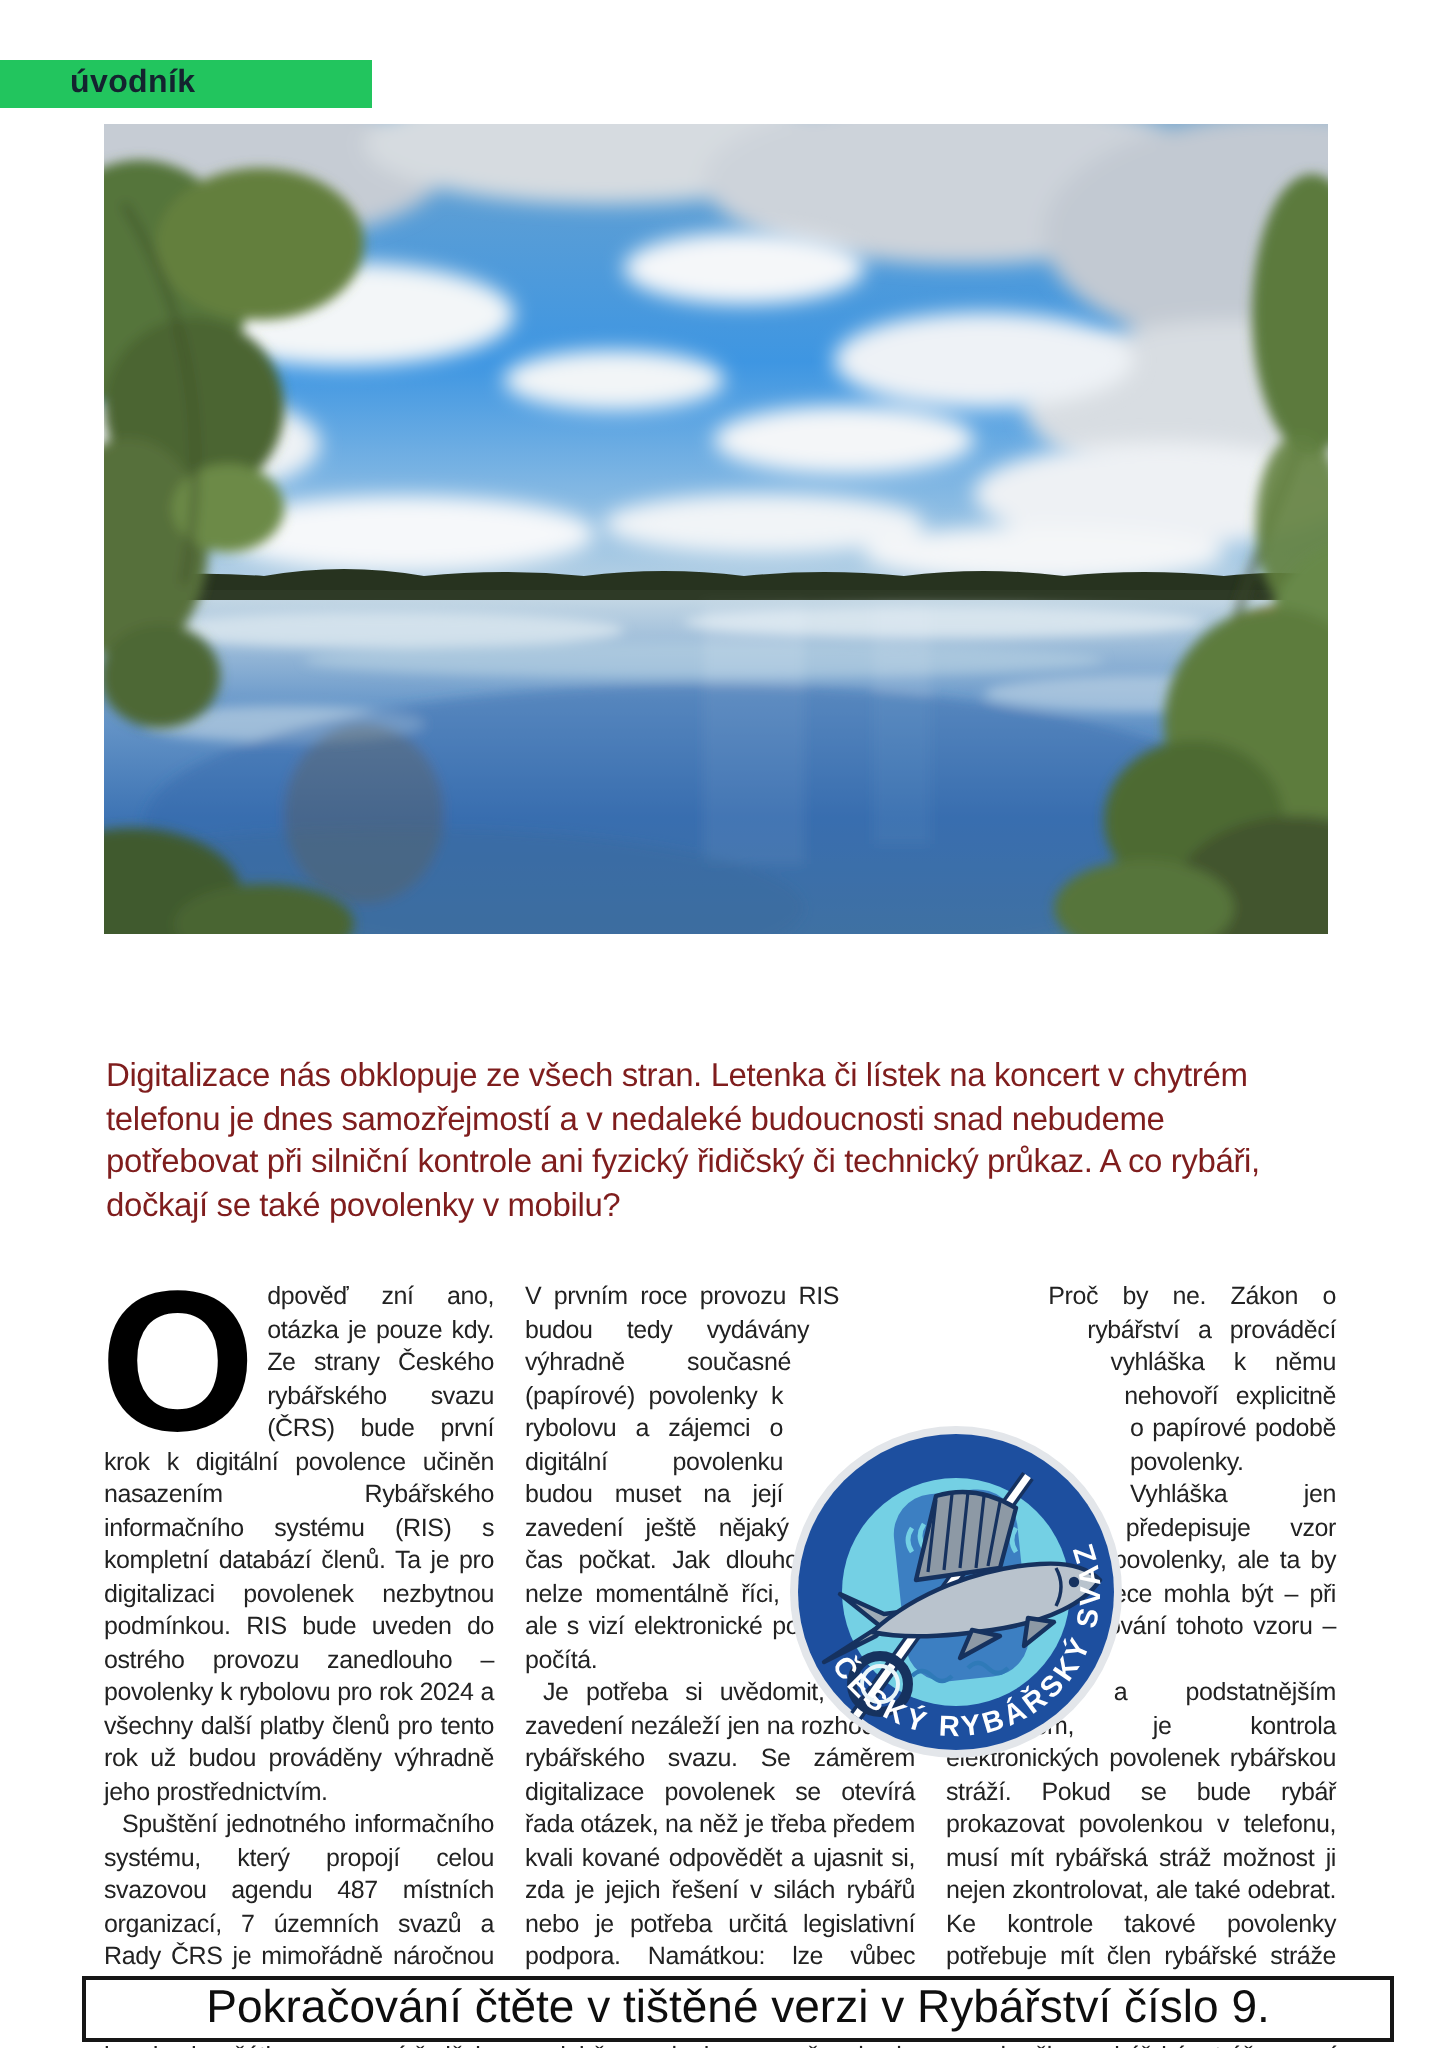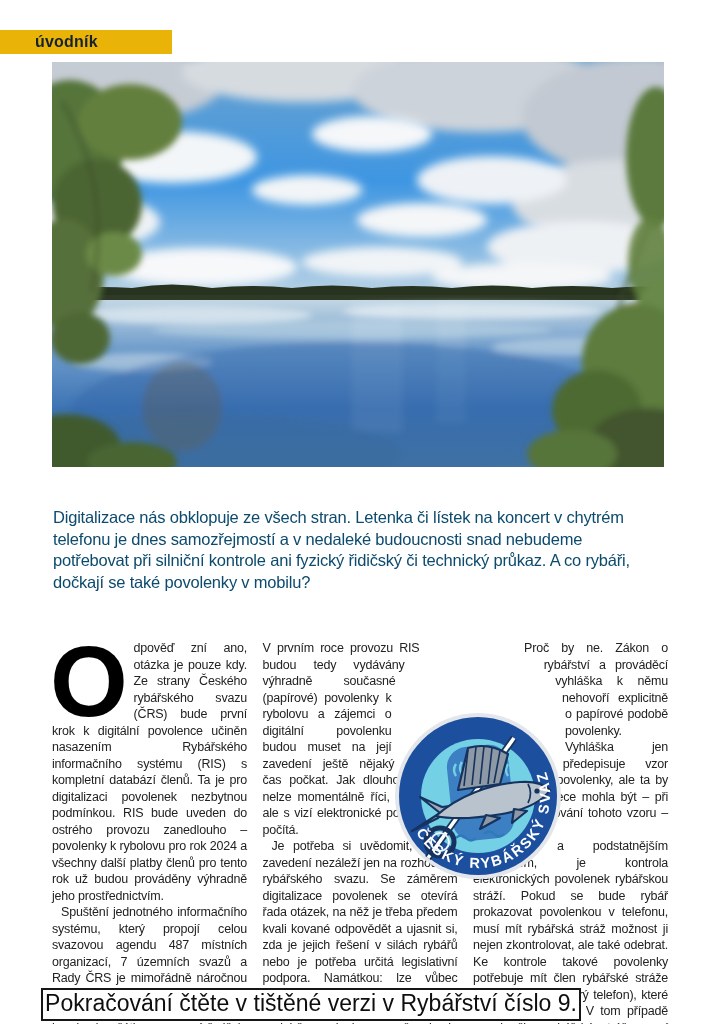--- a/index.html
+++ b/index.html
@@ -3,44 +3,44 @@
 <meta charset="utf-8">
 <style>
   html,body { margin:0; padding:0; background:#ffffff; }
   .page {
     position:relative; width:724px; height:1024px; background:#ffffff;
     font-family:"Liberation Sans", sans-serif; overflow:hidden;
   }
 
   
   .section-tab {
-    position:absolute; left:0; top:30px; width:172px; height:24px;
-    background:#eab308;
+    position:absolute; left:0; top:30px; width:186px; height:24px;
+    background:#22c55e;
   }
   .section-tab span {
     display:block; padding-left:35px; font-size:16px; font-weight:bold;
     color:#14232f; line-height:24px; letter-spacing:0.2px;
   }
 
   
   .photo { position:absolute; left:52px; top:62px; width:612px; height:405px; }
   .photo svg { display:block; width:100%; height:100%; }
 
   .photo-title {
     position:absolute; left:70px; top:393px; font-size:45px; color:#ffffff;
     letter-spacing:0.4px; white-space:nowrap;
   }
   .subtitle {
     position:absolute; left:72px; top:463px; font-size:40px; color:#141414;
     letter-spacing:0.2px; white-space:nowrap;
   }
 
   .lead {
-    position:absolute; left:53px; top:507px; width:580px;
-    font-size:16.5px; line-height:21.5px; color:#0c4a6e; letter-spacing:-0.2px;
+    position:absolute; left:53px; top:528px; width:580px;
+    font-size:16.5px; line-height:21.5px; color:#7f1d1d; letter-spacing:-0.2px;
   }
   .byline {
     position:absolute; left:53px; top:606px; font-size:12.5px; color:#3a3a3a;
   }
   .byline .b2 { margin-left:8px; }
 
   
   .columns {
     position:absolute; left:52px; top:640px; width:616px;
     display:flex; justify-content:space-between;
@@ -65,21 +65,21 @@
     float:left; width:92px; height:176px; margin-top:64px;
     shape-outside: circle(86px at 4px 92px); shape-margin:3px;
   }
 
   
   .badge { position:absolute; left:394px; top:712px; width:168px; height:168px; }
   .badge svg { display:block; width:100%; height:100%; }
 
   
   .footer-banner {
-    position:absolute; left:41px; top:988px; width:540px; height:33px;
+    position:absolute; left:41px; top:988px; width:656px; height:33px;
     box-sizing:border-box; border:2.5px solid #161616; background:#ffffff;
     text-align:center; font-size:23px; line-height:27px; color:#0e0e0e;
   }
 </style>
 </head>
 <body>
 
 <div class="page">
 
   <div class="section-tab">

